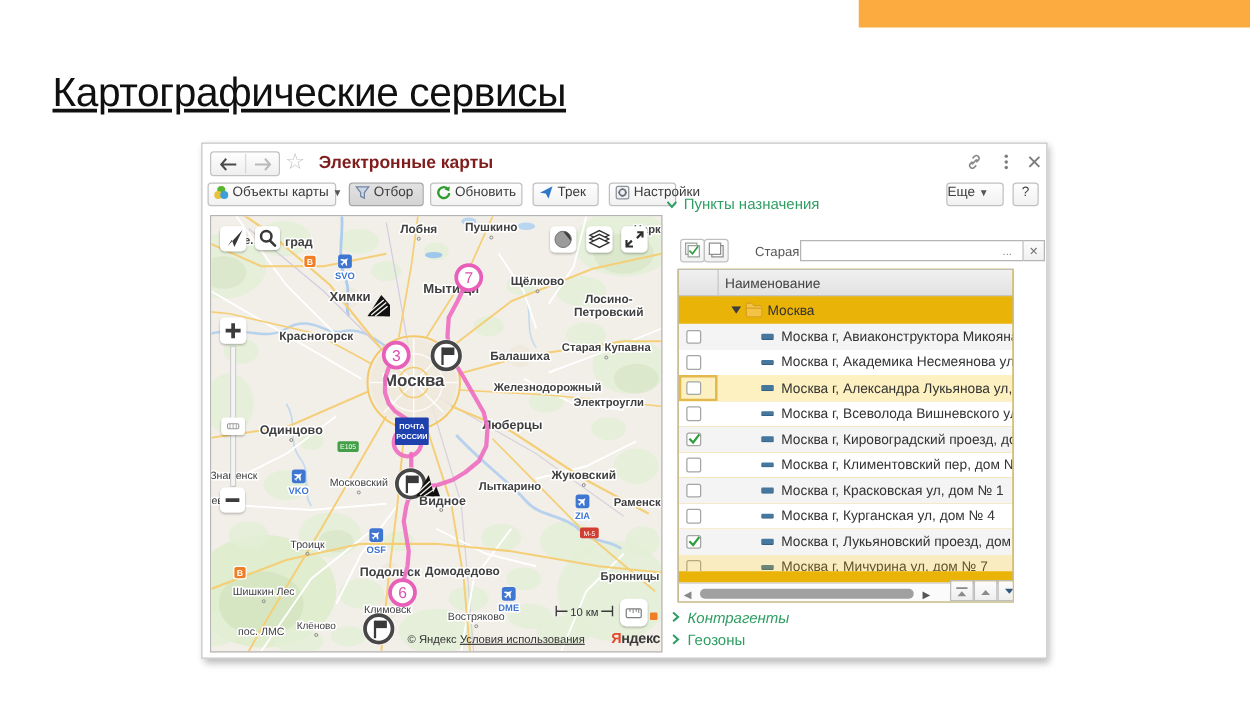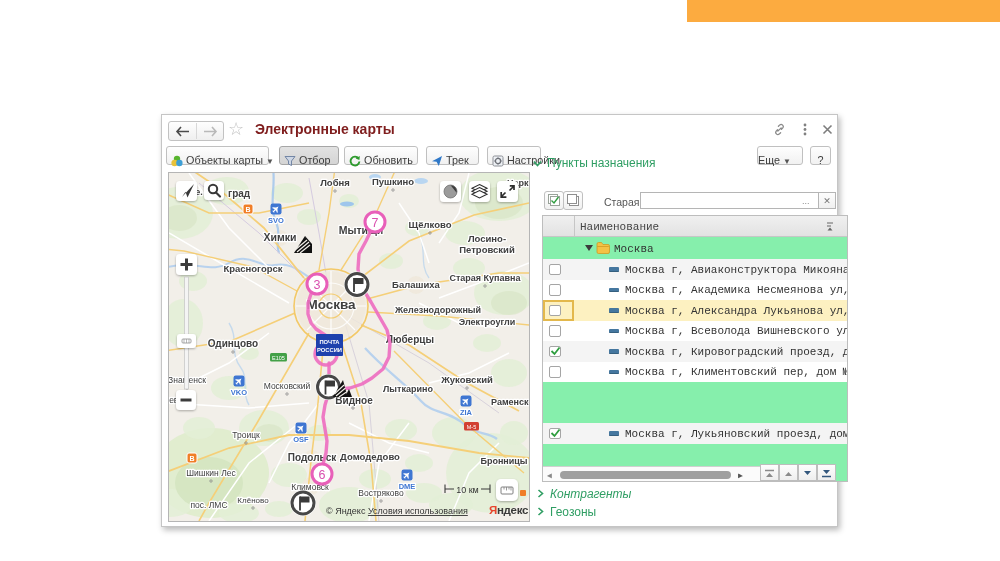--- a/index.html
+++ b/index.html
@@ -8,48 +8,49 @@
 .abs { position:absolute; }
 #orangebar { left:687px; top:0; width:313px; height:22px; background:#FCAB40; }
 #title { left:42px; top:56px; font-size:32.5px; color:#101010; text-decoration:underline; letter-spacing:-0.3px; }
 #win { left:161px; top:114px; width:677px; height:413px; background:#ffffff; border:1px solid #c5c5c5; box-shadow:2px 3px 6px rgba(0,0,0,0.28); }
 
 #navbtns { left:6px; top:6px; width:56px; height:20px; border:1px solid #c2c2c2; border-radius:3px; background:linear-gradient(#fefefe,#efefef); }
 #navbtns .sep { position:absolute; left:27px; top:1px; width:1px; height:16px; background:#d8d8d8; }
 #star { left:66px; top:3px; font-size:18px; color:#c4c4c4; }
 #wtitle { left:93px; top:6px; font-size:14px; font-weight:bold; color:#7f1d1d; }
 
-.tbtn { position:absolute; top:31px; height:19px; border:1px solid #c0c0c0; border-radius:3px; background:linear-gradient(#fefefe,#f1f1f1); font-size:10.8px; color:#3c3c3c; line-height:26px; white-space:nowrap; }
+.tbtn { position:absolute; top:31px; height:19px; border:1px solid #c0c0c0; border-radius:3px; background:linear-gradient(#fefefe,#f1f1f1); font-size:10.8px; color:#3c3c3c; line-height:14px; white-space:nowrap; }
 .ticon { display:inline-block; vertical-align:-3px; margin:0 3px 0 4px; }
 
 #map { left:6px; top:57px; width:362px; height:350px; border:1px solid #b5b5b5; overflow:hidden; background:#f2f0ea; }
 
 .grp { position:absolute; color:#2f9e63; font-size:12px; }
 #selbtn1, #selbtn2 { position:absolute; top:76px; width:20px; height:19px; border:1px solid #c0c0c0; border-radius:3px; background:linear-gradient(#fefefe,#f1f1f1); }
 #selbtn1 { left:382px; } #selbtn2 { left:401px; }
 #otborlbl { left:442px; top:81px; font-size:10.5px; color:#555; }
 #otborinput { left:478px; top:77px; width:179px; height:17px; border:1px solid #b5b5b5; background:#fff; }
 #dots3 { left:640px; top:81px; font-size:9px; color:#888; }
 #xbtn { left:657px; top:77px; width:17px; height:17px; border:1px solid #b5b5b5; border-left:none; background:linear-gradient(#fdfdfd,#f0f0f0); color:#777; font-size:9px; text-align:center; line-height:16px; }
-#tbl { left:380px; top:100px; width:306px; height:267px; border:1px solid #bdbdbd; background:#86efac; font-size:11px; color:#333; overflow:hidden;font-family:Liberation Mono, monospace; }
+#tbl { left:380px; top:100px; width:269px; height:267px; border:1px solid #bdbdbd; background:#eab308; font-size:11px; color:#333; overflow:hidden; }
 #thead { position:absolute; left:0; top:0; width:100%; height:21px; background:linear-gradient(#f0f0f0,#e2e2e2); border-bottom:1px solid #c6c6c6; }
 #thead .ht { position:absolute; left:37px; top:5px; color:#444; }
 #thead .vsep { position:absolute; left:31px; top:0; width:1px; height:21px; background:#c6c6c6; }
 .row { position:absolute; left:0; width:100%; height:20.5px; overflow:hidden; }
 .cb { position:absolute; left:6px; top:4.5px; width:11.5px; height:11.5px; border:1px solid #a5a5a5; background:#fff; border-radius:2px; }
 .dash { position:absolute; left:66px; top:8px; width:10px; height:4.5px; background:#45779f; border-radius:1px; border-bottom:1px solid #35607f; }
 .rtxt { position:absolute; left:82px; top:4.5px; white-space:nowrap; }
 #hscroll { position:absolute; left:0; top:250px; width:291px; height:16px; border-top:1px solid #d0d0d0; background:#fbfbfb; }
 #thumb { position:absolute; left:17px; top:4px; width:171px; height:8px; border-radius:4px; background:#a0a0a0; }
 .navb { position:absolute; top:248px; width:19px; height:17px; border:1px solid #bdbdbd; background:linear-gradient(#fdfdfd,#eeeeee); text-align:center; }
 </style>
 </head>
 <body>
 <div id="stage">
   <div class="abs" id="orangebar"></div>
+  <div class="abs" id="title">Картографические сервисы</div>
   <div class="abs" id="win">
     <div class="abs" id="navbtns">
       <svg class="abs" style="left:6px;top:4px;" width="16" height="11" viewBox="0 0 16 11">
           <path d="M6 1 L2 5.5 L6 10 M2 5.5 H14" stroke="#4a4a4a" stroke-width="1.6" fill="none"></path>
         </svg>
       <div class="sep"></div>
       <svg class="abs" style="left:33px;top:4px;" width="16" height="11" viewBox="0 0 16 11">
           <path d="M10 1 L14 5.5 L10 10 M2 5.5 H14" stroke="#b9b9b9" stroke-width="1.6" fill="none"></path>
         </svg>
     </div>
@@ -427,27 +428,42 @@
             <path d="M1.5 5 L4.5 8 L9.5 1.5" stroke="#2f9e3f" stroke-width="1.8" fill="none"></path>
           </svg>
           <div class="dash"></div>
           <div class="rtxt">Москва г, Кировоградский проезд, дом № 11</div>
         </div>
       <div class="row" style="top:145.5px; background:#ffffff;">
           <div class="cb"></div>
           <div class="dash"></div>
           <div class="rtxt">Москва г, Климентовский пер, дом № 3, стро.</div>
         </div>
+      <div class="row" style="top:166.0px; background:#f4f4f4;">
+          <div class="cb"></div>
+          <div class="dash"></div>
+          <div class="rtxt">Москва г, Красковская ул, дом № 1</div>
+        </div>
+      <div class="row" style="top:186.5px; background:#ffffff;">
+          <div class="cb"></div>
+          <div class="dash"></div>
+          <div class="rtxt">Москва г, Курганская ул, дом № 4</div>
+        </div>
       <div class="row" style="top:207.0px; background:#f4f4f4;">
           <div class="cb"></div>
           <svg style="position:absolute;left:7px;top:5px;" width="11" height="10" viewBox="0 0 11 10">
             <path d="M1.5 5 L4.5 8 L9.5 1.5" stroke="#2f9e3f" stroke-width="1.8" fill="none"></path>
           </svg>
           <div class="dash"></div>
           <div class="rtxt">Москва г, Лукьяновский проезд, дом № 11</div>
+        </div>
+      <div class="row" style="top:227.5px; height:13px; background:#ffffff; opacity:0.75;">
+          <div class="cb"></div>
+          <div class="dash"></div>
+          <div class="rtxt">Москва г, Мичурина ул, дом № 7</div>
         </div>
       <div id="hscroll">
         <div style="position:absolute;left:4px;top:4px;font-size:8px;color:#888;">◀</div>
         <div id="thumb"></div>
         <div style="position:absolute;left:195px;top:4px;font-size:8px;color:#555;">▶</div>
       </div>
       <div class="navb" style="left:216.5px;"><svg width="11" height="9" viewBox="0 0 11 9" style="margin-top:4px;">
             <path d="M1 1.5 H10" stroke="#8a8a8a" stroke-width="1.5"></path>
             <path d="M2 8 L5.5 4 L9 8 Z" fill="#8a8a8a"></path>
           </svg></div>

